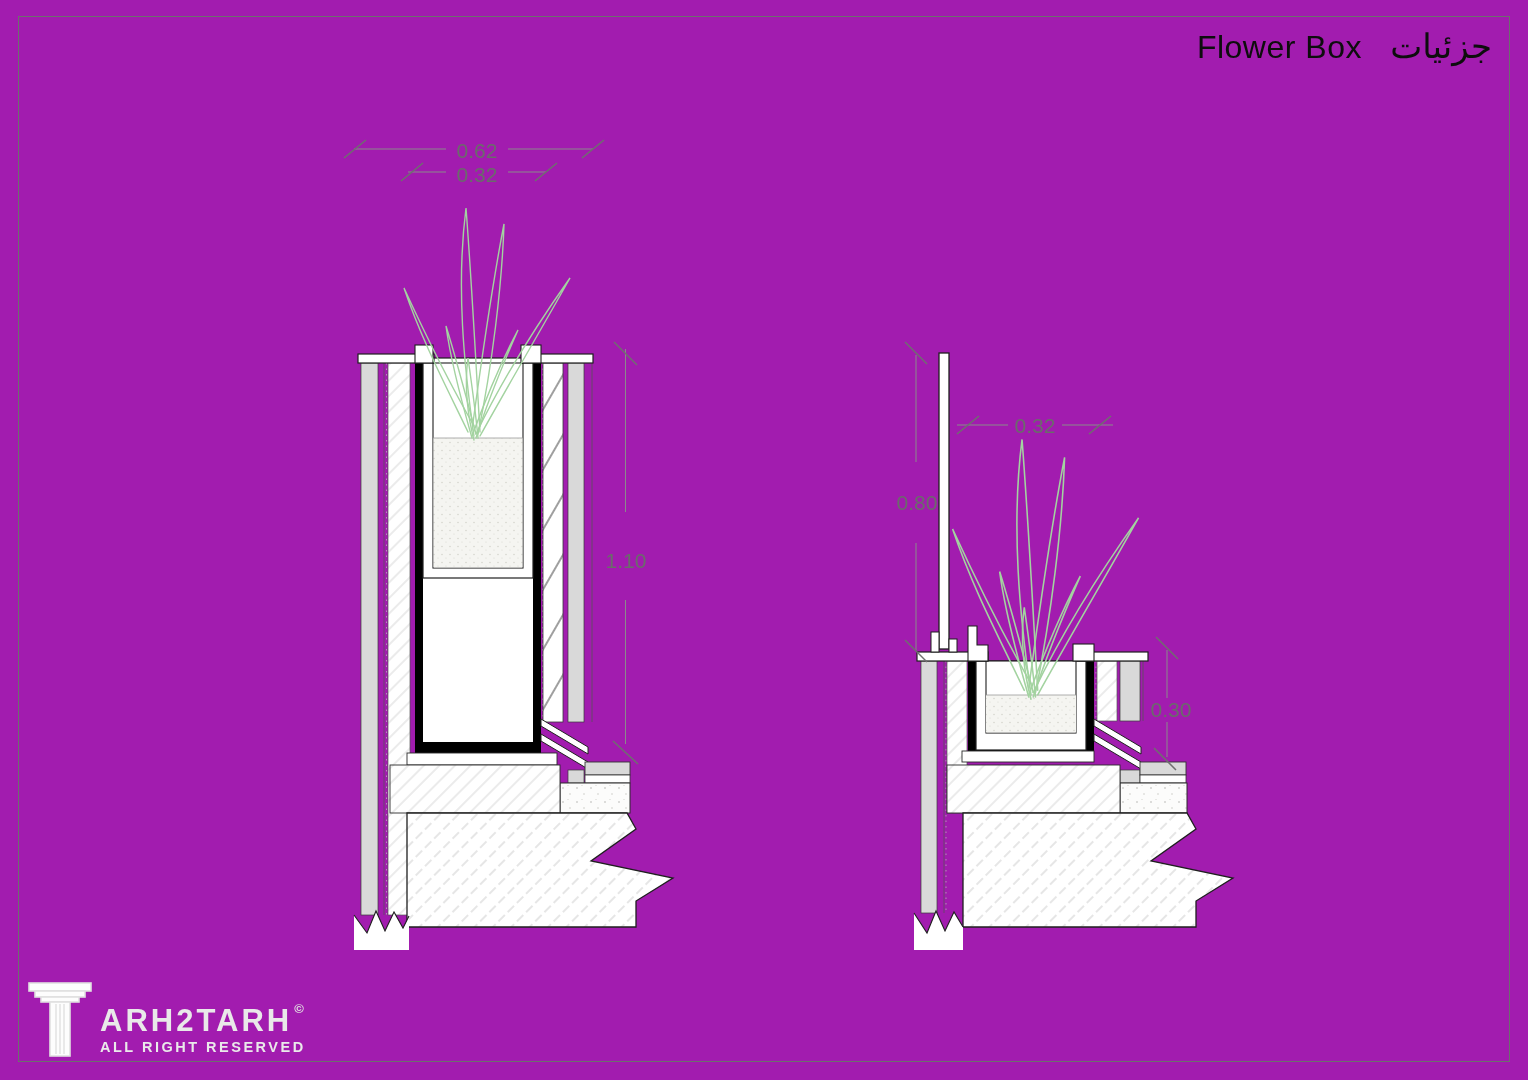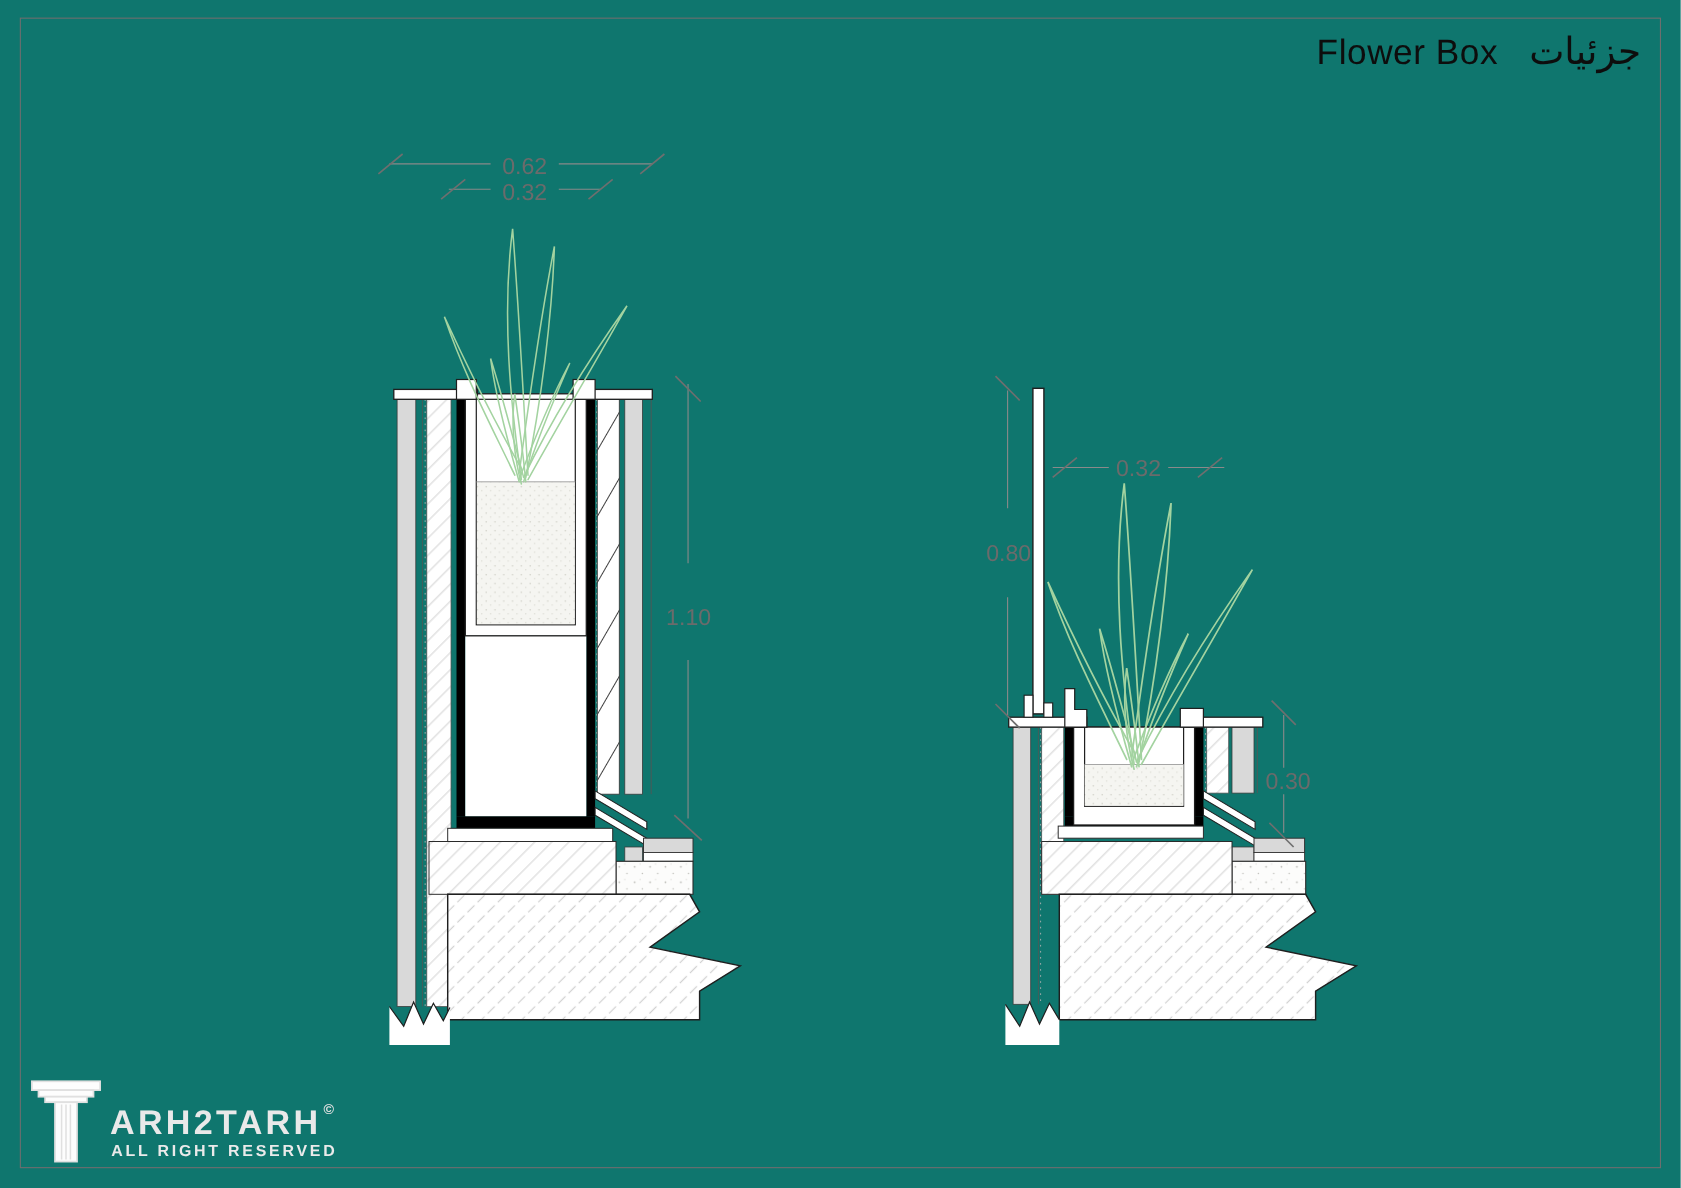--- a/index.html
+++ b/index.html
@@ -1,17 +1,17 @@
 <!DOCTYPE html>
 <html><head>
 <meta charset="utf-8">
 <style>
   html,body{margin:0;padding:0;background:#fff;}
-  .page{position:relative;width:1528px;height:1080px;background:#0f766e;overflow:hidden;
-        font-family:"Liberation Sans",sans-serif;text-align:right;}
+  .page{position:relative;width:1528px;height:1080px;background:#a21caf;overflow:hidden;
+        font-family:"Liberation Sans",sans-serif;}
   .frame{position:absolute;left:18px;top:16px;width:1492px;height:1046px;
          border:1.4px solid #6e6e6e;box-sizing:border-box;}
   .title{position:absolute;top:26px;right:36px;font-size:32px;color:#0d0d0d;
          letter-spacing:.5px;white-space:nowrap;}
   .title .ar{font-size:34px;}
   .drawing{position:absolute;left:0;top:0;}
   .logo{position:absolute;left:26px;top:980px;display:flex;align-items:flex-start;}
   .logo-text{margin-left:-4px;margin-top:22px;}
   .brand{font-size:31px;font-weight:bold;letter-spacing:3px;color:#e9e9e9;line-height:1;}
   .brand sup{font-size:13px;vertical-align:18px;margin-left:2px;color:#e2e2e2;}

